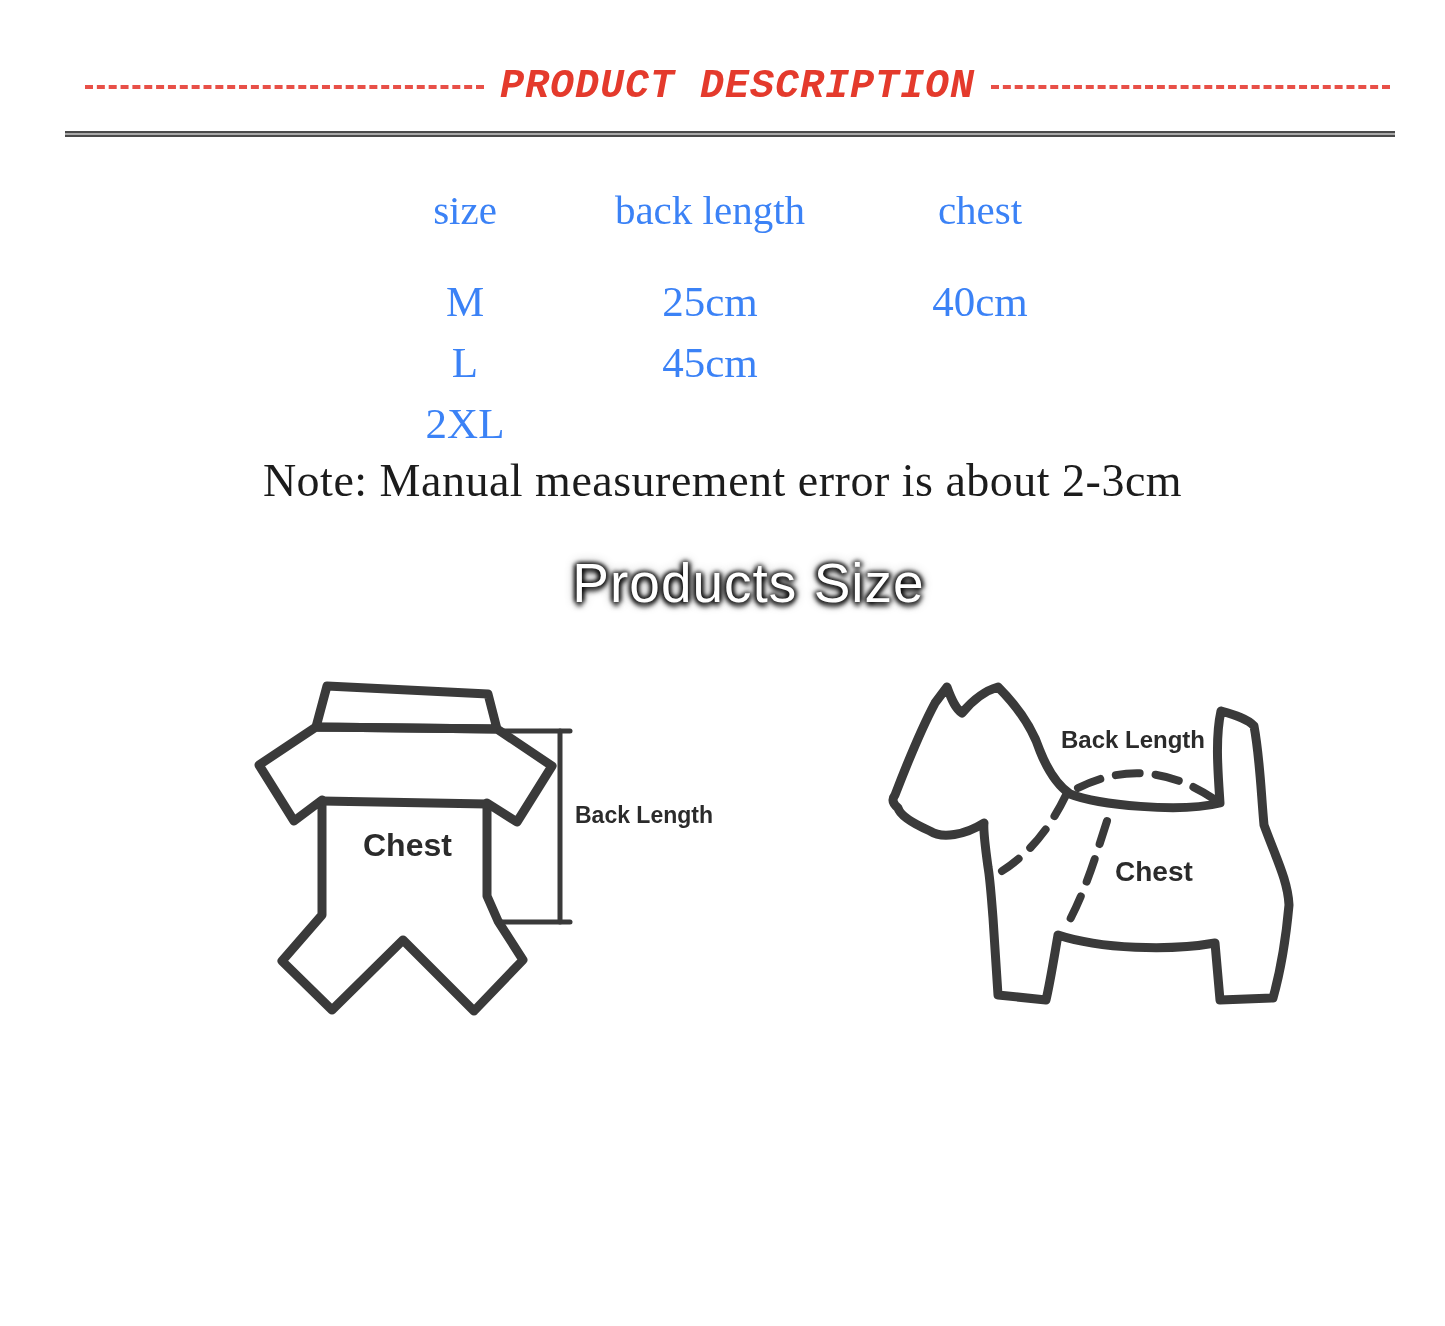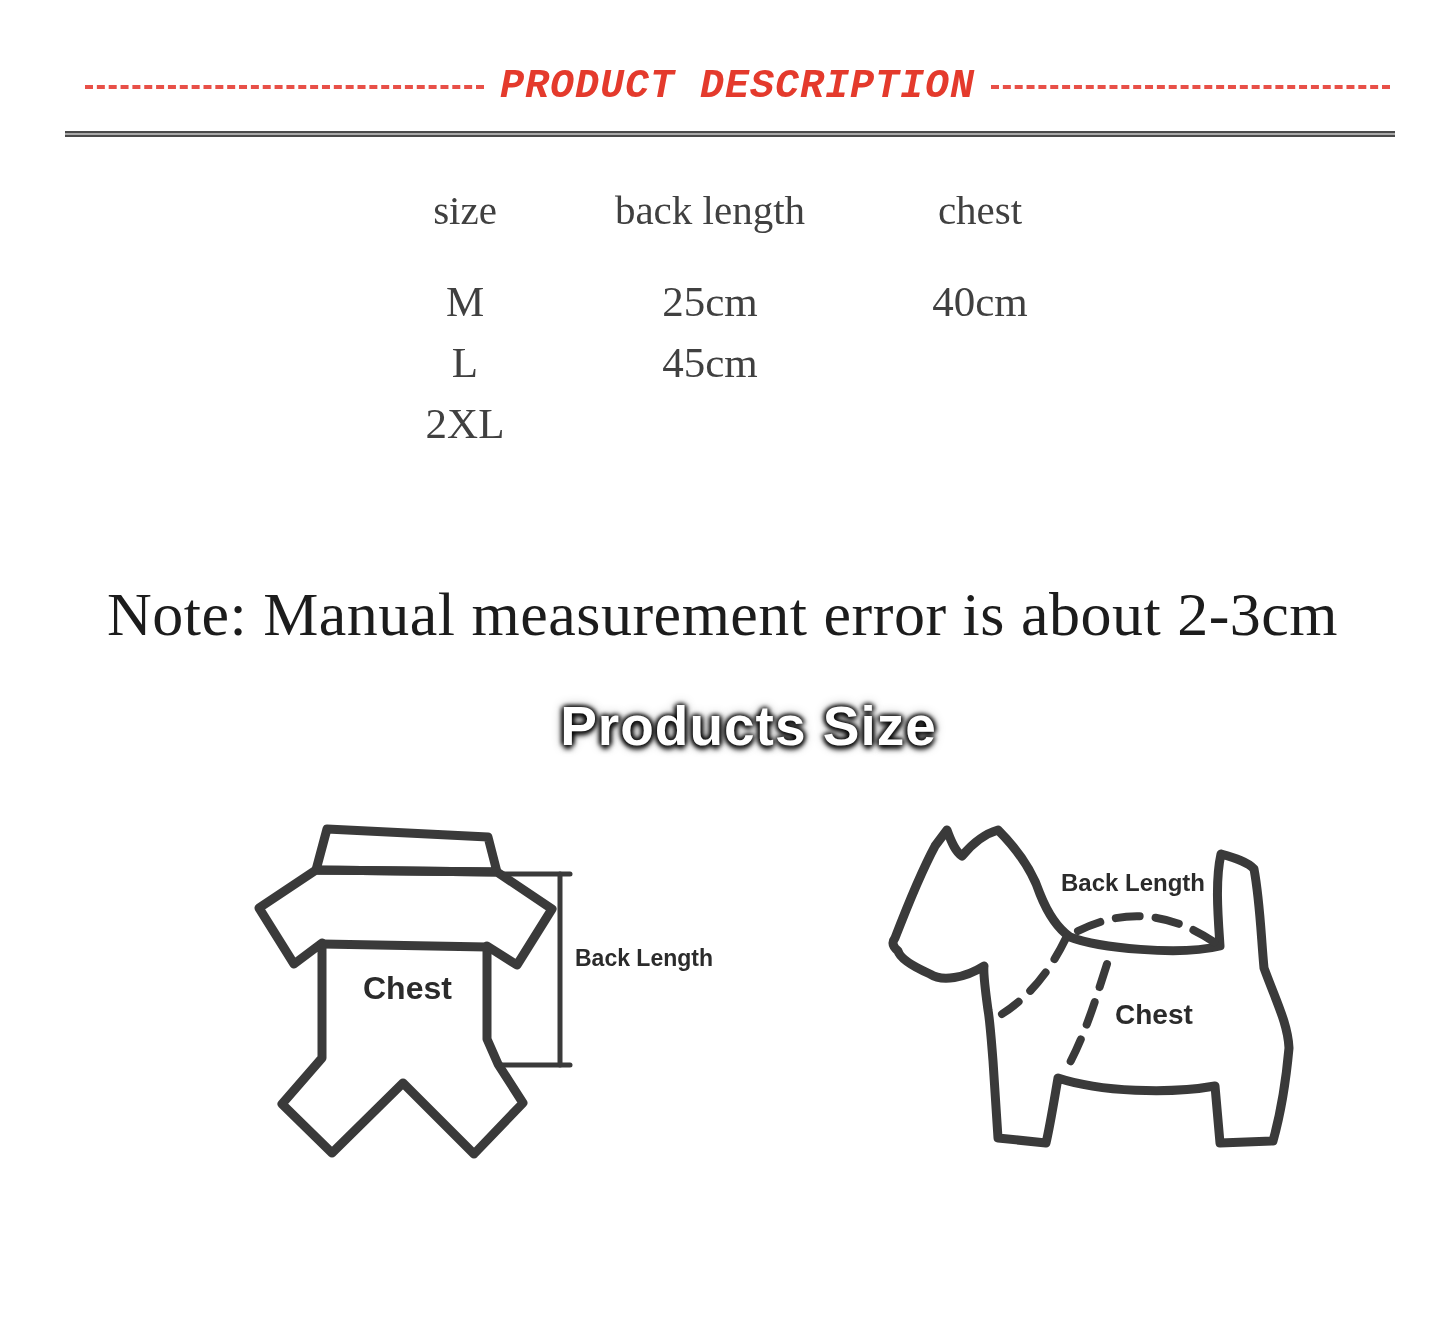--- a/index.html
+++ b/index.html
@@ -38,51 +38,50 @@
     margin: 22px 50px 0 65px;
     height: 6px;
     background: linear-gradient(to bottom, #4a4a4a 0 34%, #a9a9a9 34% 62%, #4a4a4a 62% 100%);
   }
 
   
   .size-table {
     margin: 48px 0 0 350px;
     width: 770px;
     font-size: 43px;
-    color: #404040;
+    color: #3b82f6;
   }
   .trow {
     display: grid;
     grid-template-columns: 230px 260px 280px;
     height: 61px;
     align-items: center;
     text-align: center;
   }
   .trow.thead {
     font-size: 41px;
     height: 50px;
     margin-bottom: 36px;
   }
 
   
   .note {
-    margin-top: 125px;
     text-align: center;
-    font-size: 62px;
+    font-size: 46px;
     color: #1c1c1c;
     letter-spacing: 0.5px;
   }
 
   
   .products-size {
     margin-top: 44px;
     padding-left: 52px;
     text-align: center;
     font-family: "Liberation Sans", sans-serif;
-    font-weight: bold;
+    font-weight: normal;
     font-size: 55px;
     letter-spacing: 1px;
     color: #ffffff;
     text-shadow:
       0 4px 5px rgba(0,0,0,0.9),
       0 -2px 4px rgba(0,0,0,0.65),
       3px 0 4px rgba(0,0,0,0.7),
       -3px 0 4px rgba(0,0,0,0.7),
       0 0 12px rgba(0,0,0,0.45);
   }

